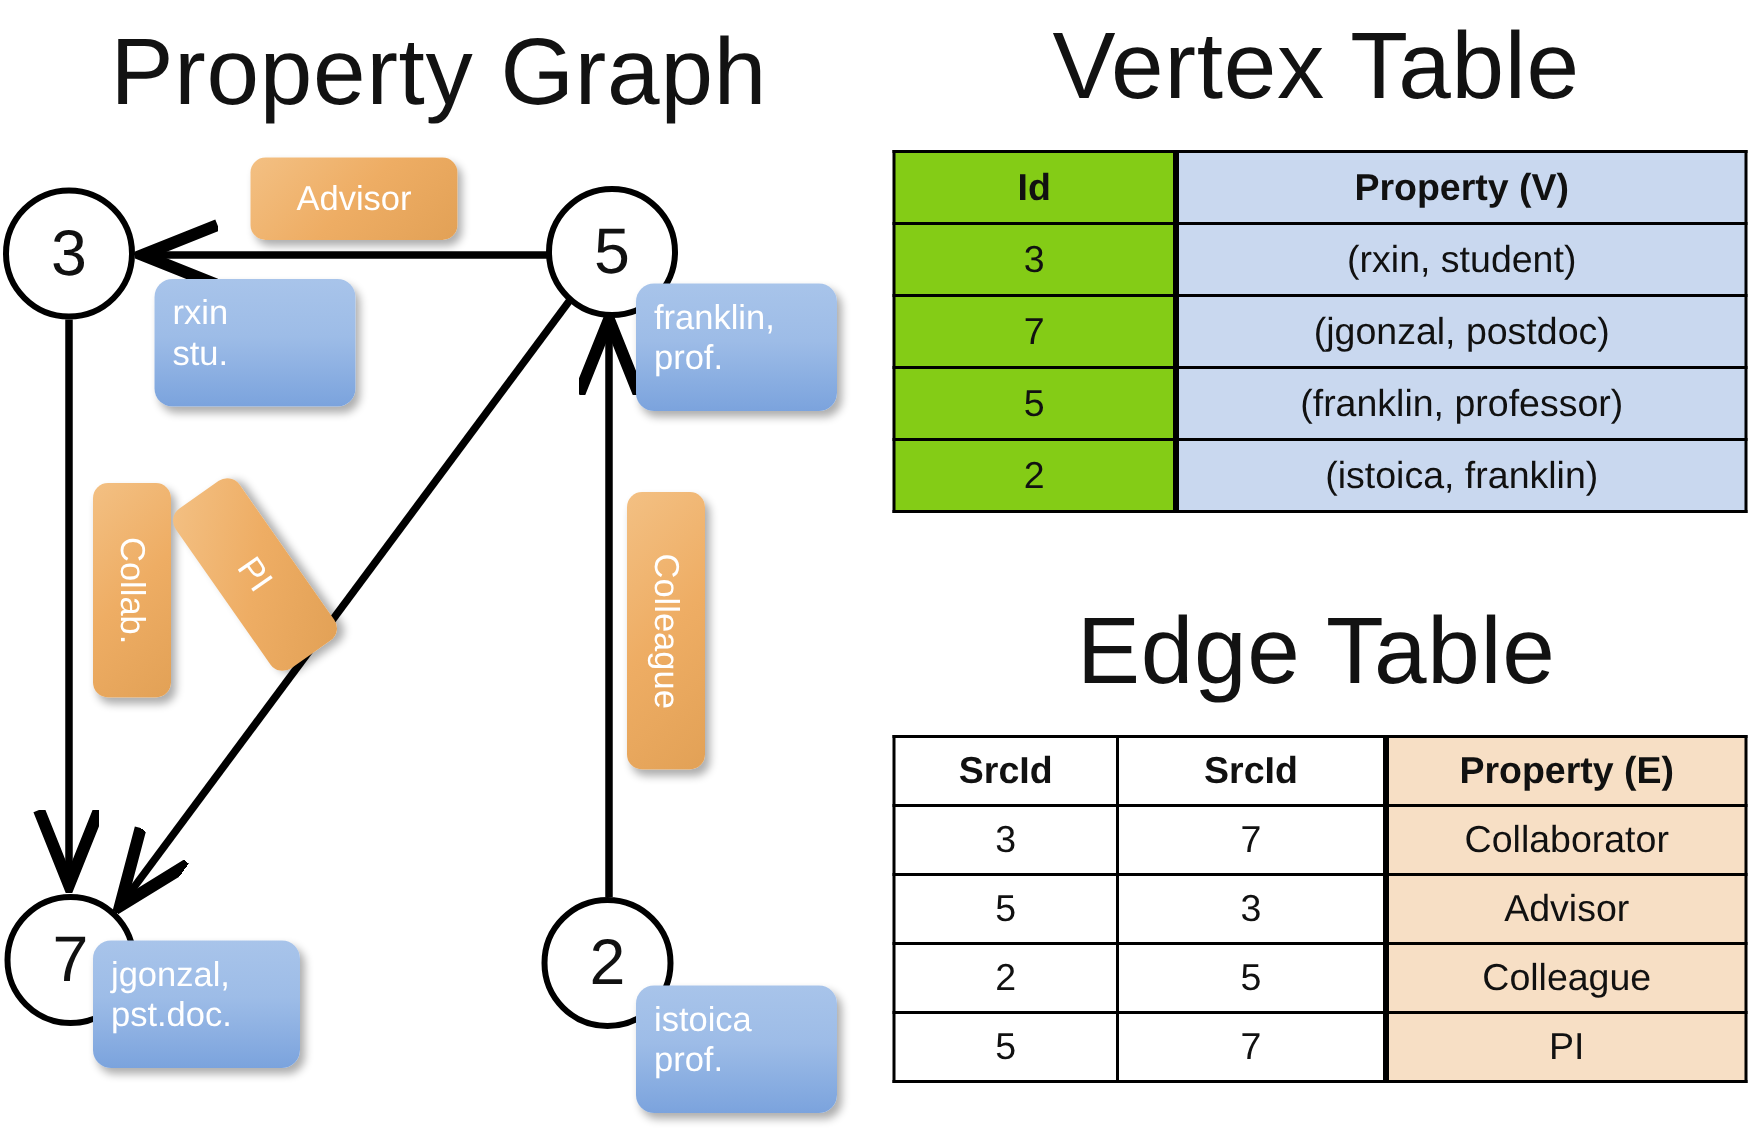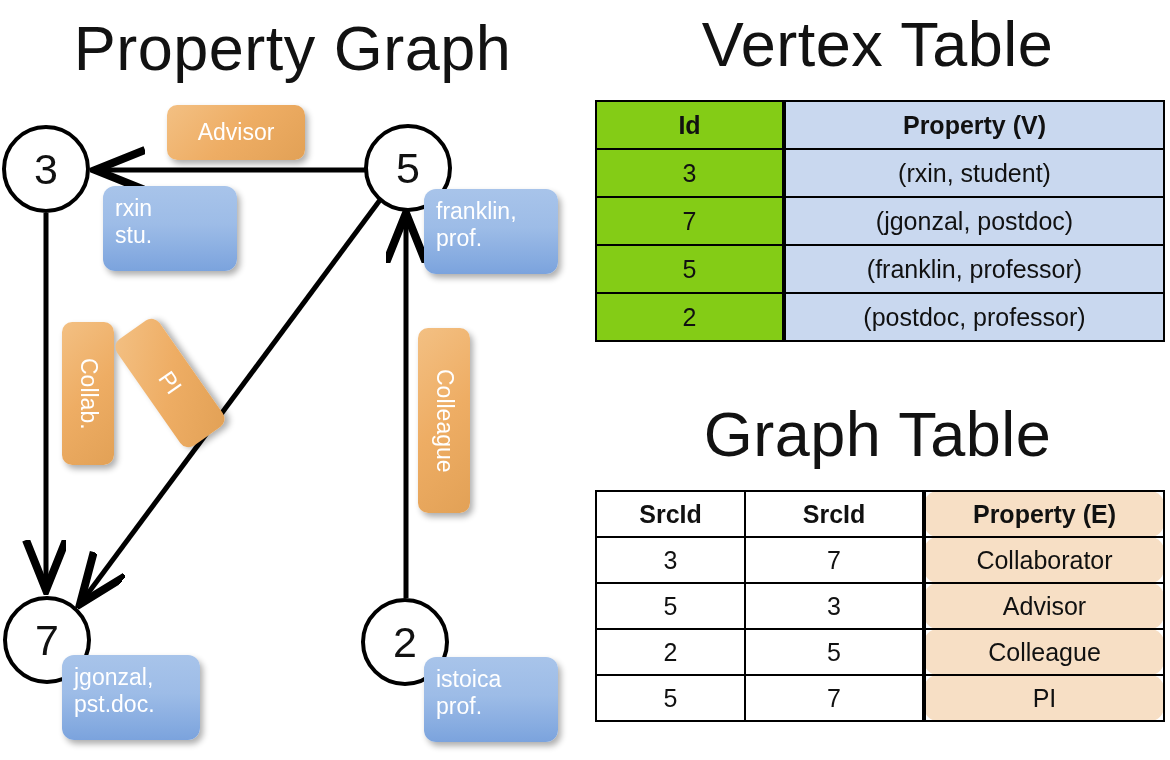--- a/index.html
+++ b/index.html
@@ -107,21 +107,21 @@
     font-weight: 400;
     color: #111;
   }
   .tbl th { font-weight: bold; font-size: 25px; }
   #vertex-table { left: 595px; top: 100px; width: 570px; }
   #vertex-table th, #vertex-table td { height: 46px; }
   #vertex-table .col-id   { width: 185px; background: #84cc16; }
   #vertex-table .col-prop { background: #c9d8ef; border-left-width: 4px; }
 
   #edge-table { left: 595px; top: 490px; width: 570px; }
-  #edge-table th, #edge-table td { height: 44px; border-radius: 14px; }
+  #edge-table th, #edge-table td { height: 44px; }
   #edge-table .col-src { width: 147px; background:#ffffff; }
   #edge-table .col-dst { width: 176px; background:#ffffff; }
   #edge-table .col-prop { background: #f7dfc5; border-left-width: 4px; }
 </style>
 </head>
 <body>
 
 <div id="graph-panel">
 
   <div class="title" id="title-property-graph">Property Graph</div>
@@ -150,21 +150,21 @@
   <div class="prop-box" style="left:63px; top:186px; width:134px; height:85px;margin-left:40px;">
     <div>rxin</div>
     <div>stu.</div>
   </div>
 
   <div class="prop-box" style="left:424px; top:189px; width:134px; height:85px;">
     <div>franklin,</div>
     <div>prof.</div>
   </div>
 
-  <div class="prop-box" style="left:62px; top:655px; width:138px; height:85px;">
+  <div class="prop-box" style="left:62px; top:627px; width:138px; height:85px;">
     <div>jgonzal,</div>
     <div>pst.doc.</div>
   </div>
 
   <div class="prop-box" style="left:424px; top:657px; width:134px; height:85px;">
     <div>istoica</div>
     <div>prof.</div>
   </div>
 
   <div class="edge-badge" style="left:167px; top:105px; width:138px; height:55px;">Advisor</div>
@@ -193,26 +193,26 @@
     <tr>
       <td class="col-id">7</td>
       <td class="col-prop">(jgonzal, postdoc)</td>
     </tr>
     <tr>
       <td class="col-id">5</td>
       <td class="col-prop">(franklin, professor)</td>
     </tr>
     <tr>
       <td class="col-id">2</td>
-      <td class="col-prop">(postdoc, professor)</td>
+      <td class="col-prop">(istoica, franklin)</td>
     </tr>
   </tbody>
 </table>
 
-<div class="title" id="title-edge-table">Graph Table</div>
+<div class="title" id="title-edge-table">Edge Table</div>
 
 <table class="tbl" id="edge-table">
   <thead>
     <tr>
       <th class="col-src">SrcId</th>
       <th class="col-dst">SrcId</th>
       <th class="col-prop">Property (E)</th>
     </tr>
   </thead>
   <tbody>

